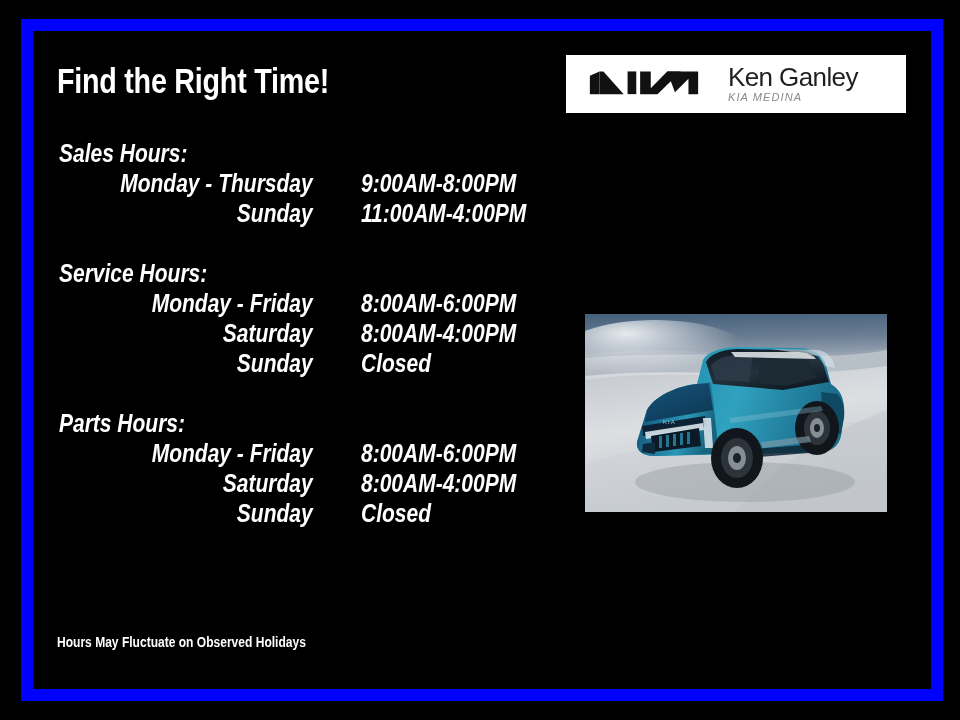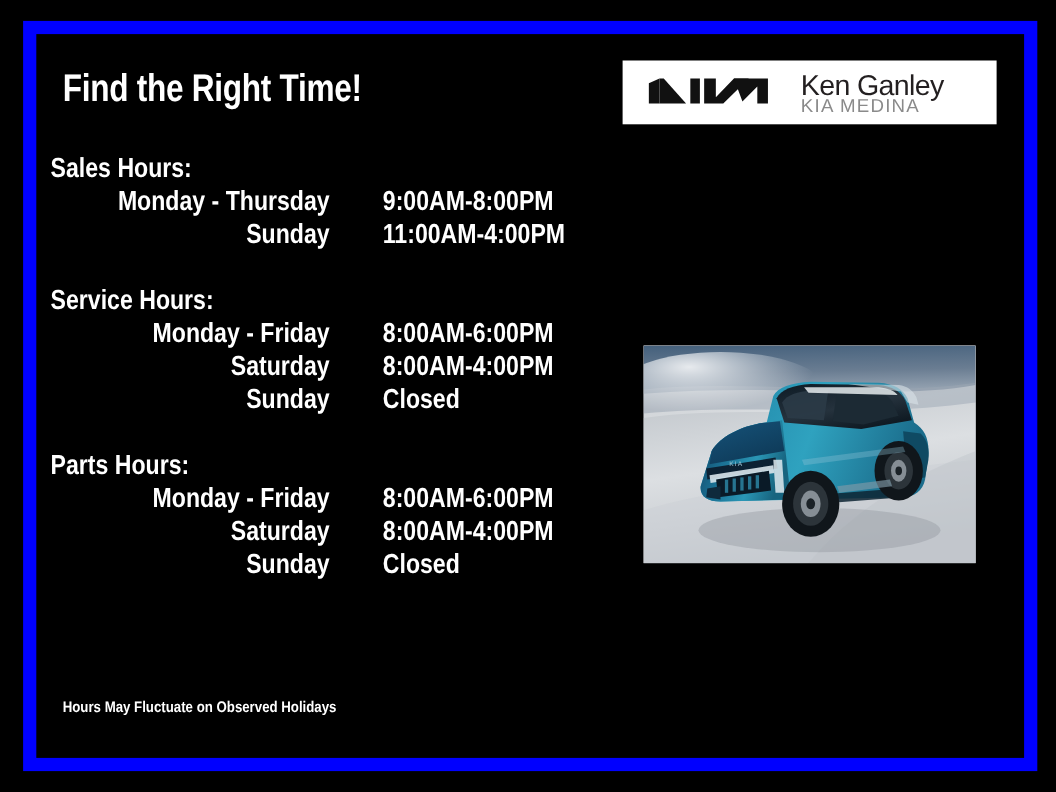--- a/index.html
+++ b/index.html
@@ -46,23 +46,24 @@
     font-size: 35px;
     font-weight: bold;
     letter-spacing: -0.3px;
     transform: scaleX(0.82);
     transform-origin: left center;
     white-space: nowrap;
   }
   
   #hours-block {
     position: absolute;
-    left: 46px;
+    left: 59px;
     top: 138px;
     width: 470px;
+    font-style: italic;
   }
   .hours-section { margin-bottom: 30px; }
   .hours-section:last-child { margin-bottom: 0; }
   .section-heading {
     color: #ffffff;
     font-size: 25px;
     font-weight: bold;
     line-height: 30px;
     height: 30px;
     transform: scaleX(0.84);
@@ -131,25 +132,26 @@
   #dealer-name {
     color: #231f20;
     font-size: 26px;
     font-weight: normal;
     line-height: 26px;
     letter-spacing: -0.6px;
     white-space: nowrap;
   }
   #dealer-sub {
     color: #8a8a8a;
-    font-size: 17px;
+    font-size: 11px;
     font-weight: normal;
     line-height: 14px;
     letter-spacing: 1.1px;
     white-space: nowrap;
+    font-style: italic;
   }
   
   #vehicle-photo {
     position: absolute;
     left: 585px;
     top: 314px;
     width: 302px;
     height: 198px;
     overflow: hidden;
     background: #c9ccd2;

